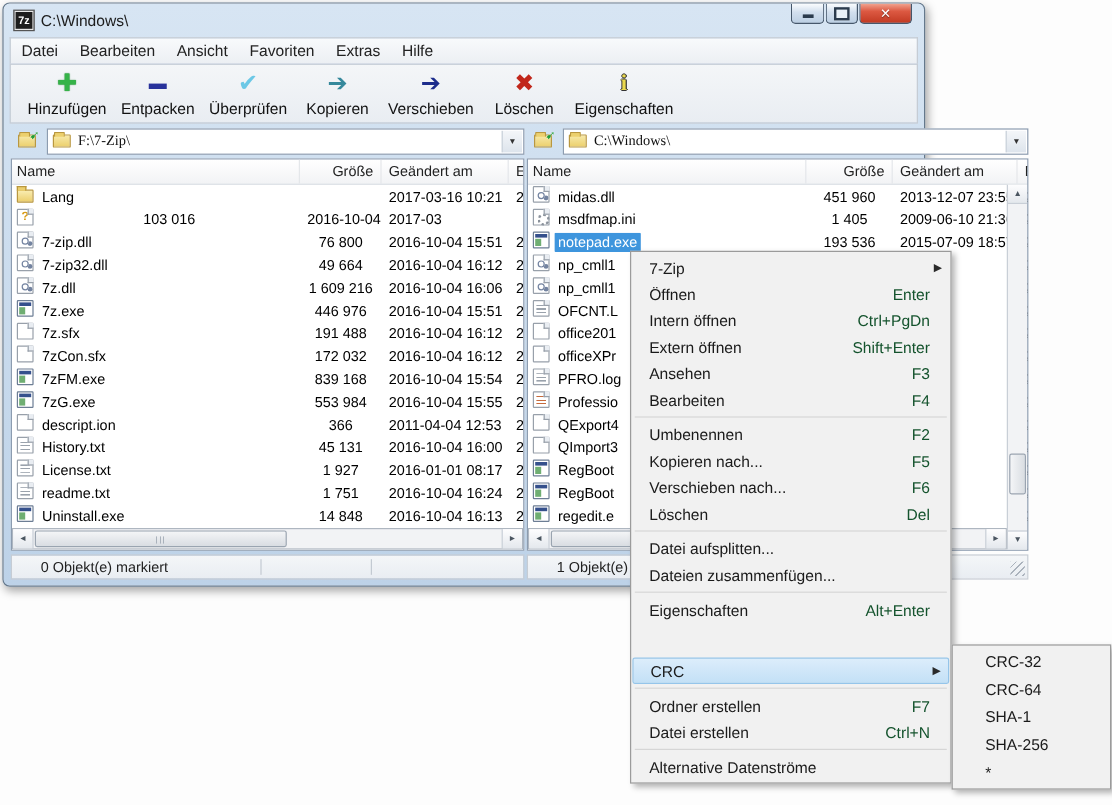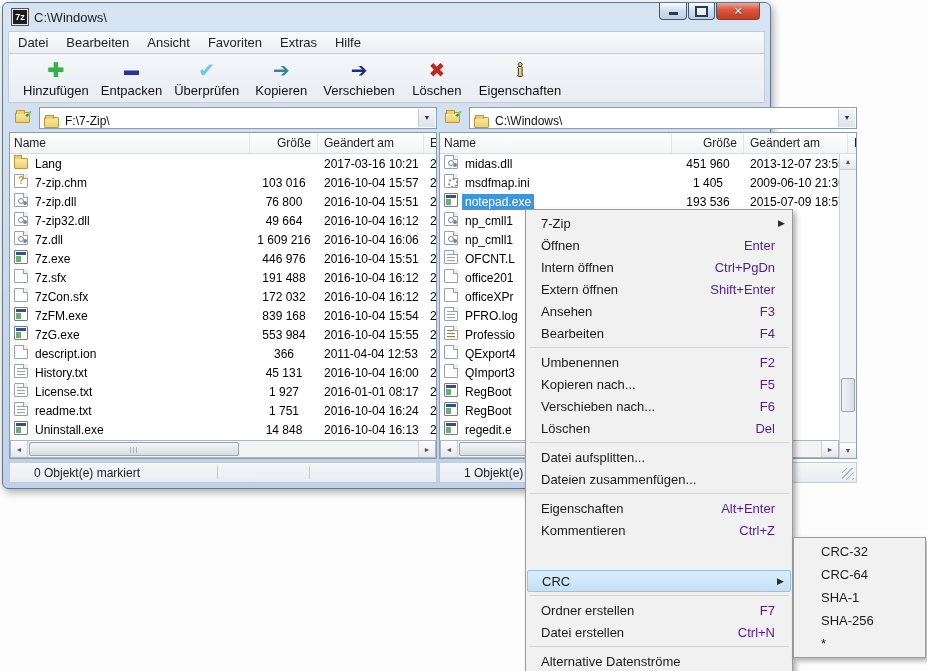--- a/index.html
+++ b/index.html
@@ -56,21 +56,21 @@
   .panel.right { left: 436px; width: 418px; }
   .addr-row { height: 25px; display: flex; align-items: center; }
   .up-btn { width: 26px; height: 22px; display:flex; align-items:center; justify-content:center; position:relative; }
   .mini-folder { width: 15px; height: 11px; background: linear-gradient(#f7e9a8,#ecd06e);
                  border: 1px solid #b9973f; border-radius: 1px; position: relative; }
   .mini-folder::before { content:""; position:absolute; top:-3px; left:0; width:7px; height:3px;
                  background:#ecd06e; border:1px solid #b9973f; border-bottom:none; border-radius:1px 1px 0 0; }
   .up-arrow { position:absolute; right:2px; top:1px; color:#1f9b32; font-size:10px; font-weight:bold;
               text-shadow:0 0 1px #fff; }
   .combo { flex: 1; height: 22px; margin-left: 4px; background: #fff; border: 1px solid #8c9cb0;
-           display: flex; align-items: flex-end; font-size: 12px; color: #111; position: relative; }
+           display: flex; align-items: center; font-size: 12px; color: #111; position: relative; font-family: Liberation Serif, serif; }
   .combo .mini-folder { margin: 0 6px 0 4px; }
   .combo-drop { position: absolute; right: 1px; top: 1px; bottom: 1px; width: 17px;
                 background: linear-gradient(#f4f6f9,#dde4ec); border-left: 1px solid #c4ccd6;
                 display: flex; align-items: center; justify-content: center; font-size: 7px; color: #333; }
   .listbox { position: absolute; left: 0; right: 0; top: 27px; bottom: 22px; background: #fff;
              border: 1px solid #8c9cb0; overflow: hidden; }
   .lheader { display: grid; height: 21px; border-bottom: 1px solid #d8dde3;
              background: linear-gradient(#ffffff,#f2f3f5); font-size: 12px; color: #222; }
   .panel.left  .lheader, .panel.left  .lrow { grid-template-columns: 22px 218px 68px 106px 1fr; }
   .panel.right .lheader, .panel.right .lrow { grid-template-columns: 22px 210px 72px 104px 1fr; }
@@ -133,21 +133,21 @@
   .sdiv { position: absolute; top: 3px; bottom: 3px; width: 1px; background: #c3cad2; }
   .grip { position: absolute; right: 2px; bottom: 2px; width: 12px; height: 12px;
           background: repeating-linear-gradient(135deg, transparent 0 3px, #aab2bc 3px 4px); }
 
   
   .cmenu { position: absolute; left: 525px; top: 209px; width: 268px;
            background: #f1f1f1; border: 1px solid #9b9b9b; padding: 2px 1px;
            box-shadow: 3px 3px 5px rgba(0,0,0,.3); font-size: 13px; color: #1a1a1a; z-index: 20; }
   .mi { height: 22px; display: flex; align-items: center; padding: 0 8px 0 14px; position: relative; }
   .mi .lbl { flex: 1; white-space: nowrap; }
-  .mi .sc { color: #4c1d95; padding-right: 8px; }
+  .mi .sc { color: #14532d; padding-right: 8px; }
   .mi .sub-arrow { position: absolute; right: 6px; font-size: 9px; color: #2a2a2a; }
   .mi.hl { background: linear-gradient(#dcedfb,#c3e0f6); border: 1px solid #95c5ea; border-radius: 2px; height: 22px; margin-top: 29px; }
   .msep { height: 1px; background: #d6d6d6; margin: 3px 2px; }
 
   .smenu { position: absolute; left: 793px; top: 537px; width: 133px;
            background: #f1f1f1; border: 1px solid #9b9b9b; padding: 2px 1px;
            box-shadow: 3px 3px 5px rgba(0,0,0,.3); font-size: 13px; color: #1a1a1a; z-index: 21; }
   .smi { height: 23px; display: flex; align-items: center; padding-left: 26px; }
 </style>
 </head>
@@ -227,21 +227,20 @@
         <div id="lrows">
             <div class="lrow">
               <div><span class="fi fi-folder"></span></div>
               <div class="cell namecell"><span>Lang</span></div>
               <div class="cell num"></div>
               <div class="cell">2017-03-16 10:21</div>
               <div class="cell">2017-03</div>
             </div>
             <div class="lrow">
               <div><span class="fi fi-page fi-help"></span></div>
-              <div class="cell namecell"><span>7-zip.chm</span></div>
               <div class="cell num">103 016</div>
               <div class="cell">2016-10-04 15:57</div>
               <div class="cell">2017-03</div>
             </div>
             <div class="lrow">
               <div><span class="fi fi-page fi-dll"></span></div>
               <div class="cell namecell"><span>7-zip.dll</span></div>
               <div class="cell num">76 800</div>
               <div class="cell">2016-10-04 15:51</div>
               <div class="cell">2017-03</div>
@@ -539,24 +538,20 @@
         <div class="lbl">Datei aufsplitten...</div>
       </div>
       <div class="mi">
         <div class="lbl">Dateien zusammenfügen...</div>
       </div>
       <div class="msep"></div>
       <div class="mi">
         <div class="lbl">Eigenschaften</div>
         <div class="sc">Alt+Enter</div>
       </div>
-      <div class="mi">
-        <div class="lbl">Kommentieren</div>
-        <div class="sc">Ctrl+Z</div>
-      </div>
       <div class="mi hl">
         <div class="lbl">CRC</div>
         <div class="sub-arrow">▶</div>
       </div>
       <div class="msep"></div>
       <div class="mi">
         <div class="lbl">Ordner erstellen</div>
         <div class="sc">F7</div>
       </div>
       <div class="mi">

